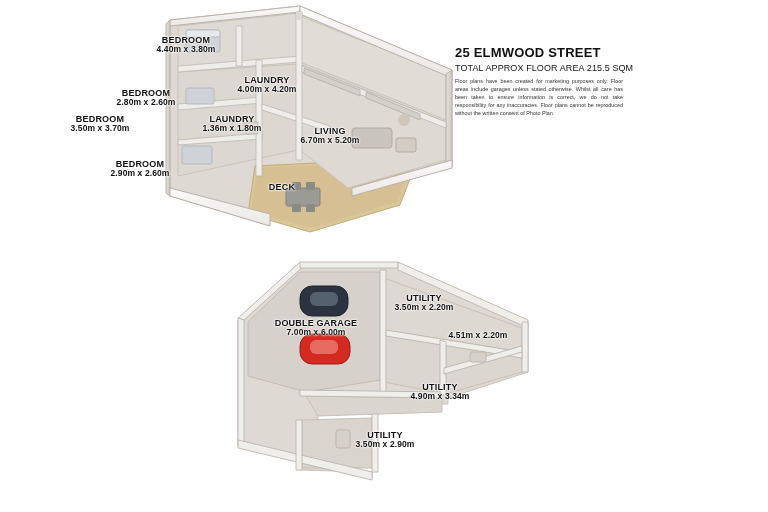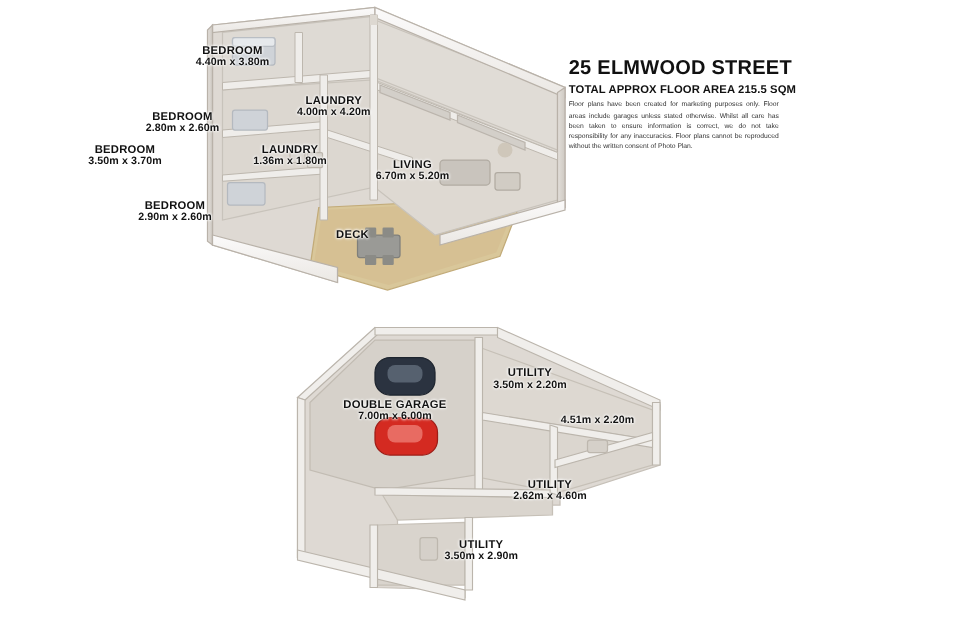--- a/index.html
+++ b/index.html
@@ -80,29 +80,29 @@
     font-size: 7px;
     font-weight: bold;
     color: #4a4a4a;
     letter-spacing: .3px;
   }
   .info-text {
     flex: 1;
     padding-top: 2px;
   }
   .addr {
-    font-size: 16px;
+    font-size: 13px;
     font-weight: bold;
     letter-spacing: .2px;
     color: #111;
     line-height: 1.15;
   }
   .area {
     font-size: 9px;
-    font-weight: bold;
+    font-weight: normal;
     color: #111;
     margin-top: 2px;
     letter-spacing: .1px;
   }
   .disclaimer {
     font-size: 5.4px;
     line-height: 1.5;
     color: #333;
     margin-top: 4px;
     width: 168px;
@@ -306,21 +306,21 @@
     <div class="label" style="left:424px; top:293px; transform:translate(-50%,0);">
       <span class="name">UTILITY</span>
       <span class="dims">3.50m x 2.20m</span>
     </div>
     <div class="label" style="left:478px; top:331px; transform:translate(-50%,0);">
       <span class="name"></span>
       <span class="dims">4.51m x 2.20m</span>
     </div>
     <div class="label" style="left:440px; top:382px; transform:translate(-50%,0);">
       <span class="name">UTILITY</span>
-      <span class="dims">2.62m x 4.60m</span>
+      <span class="dims">4.90m x 3.34m</span>
     </div>
     <div class="label" style="left:385px; top:430px; transform:translate(-50%,0);">
       <span class="name">UTILITY</span>
       <span class="dims">3.50m x 2.90m</span>
     </div>
   </div>
 
 </div>
 
 </body></html>

